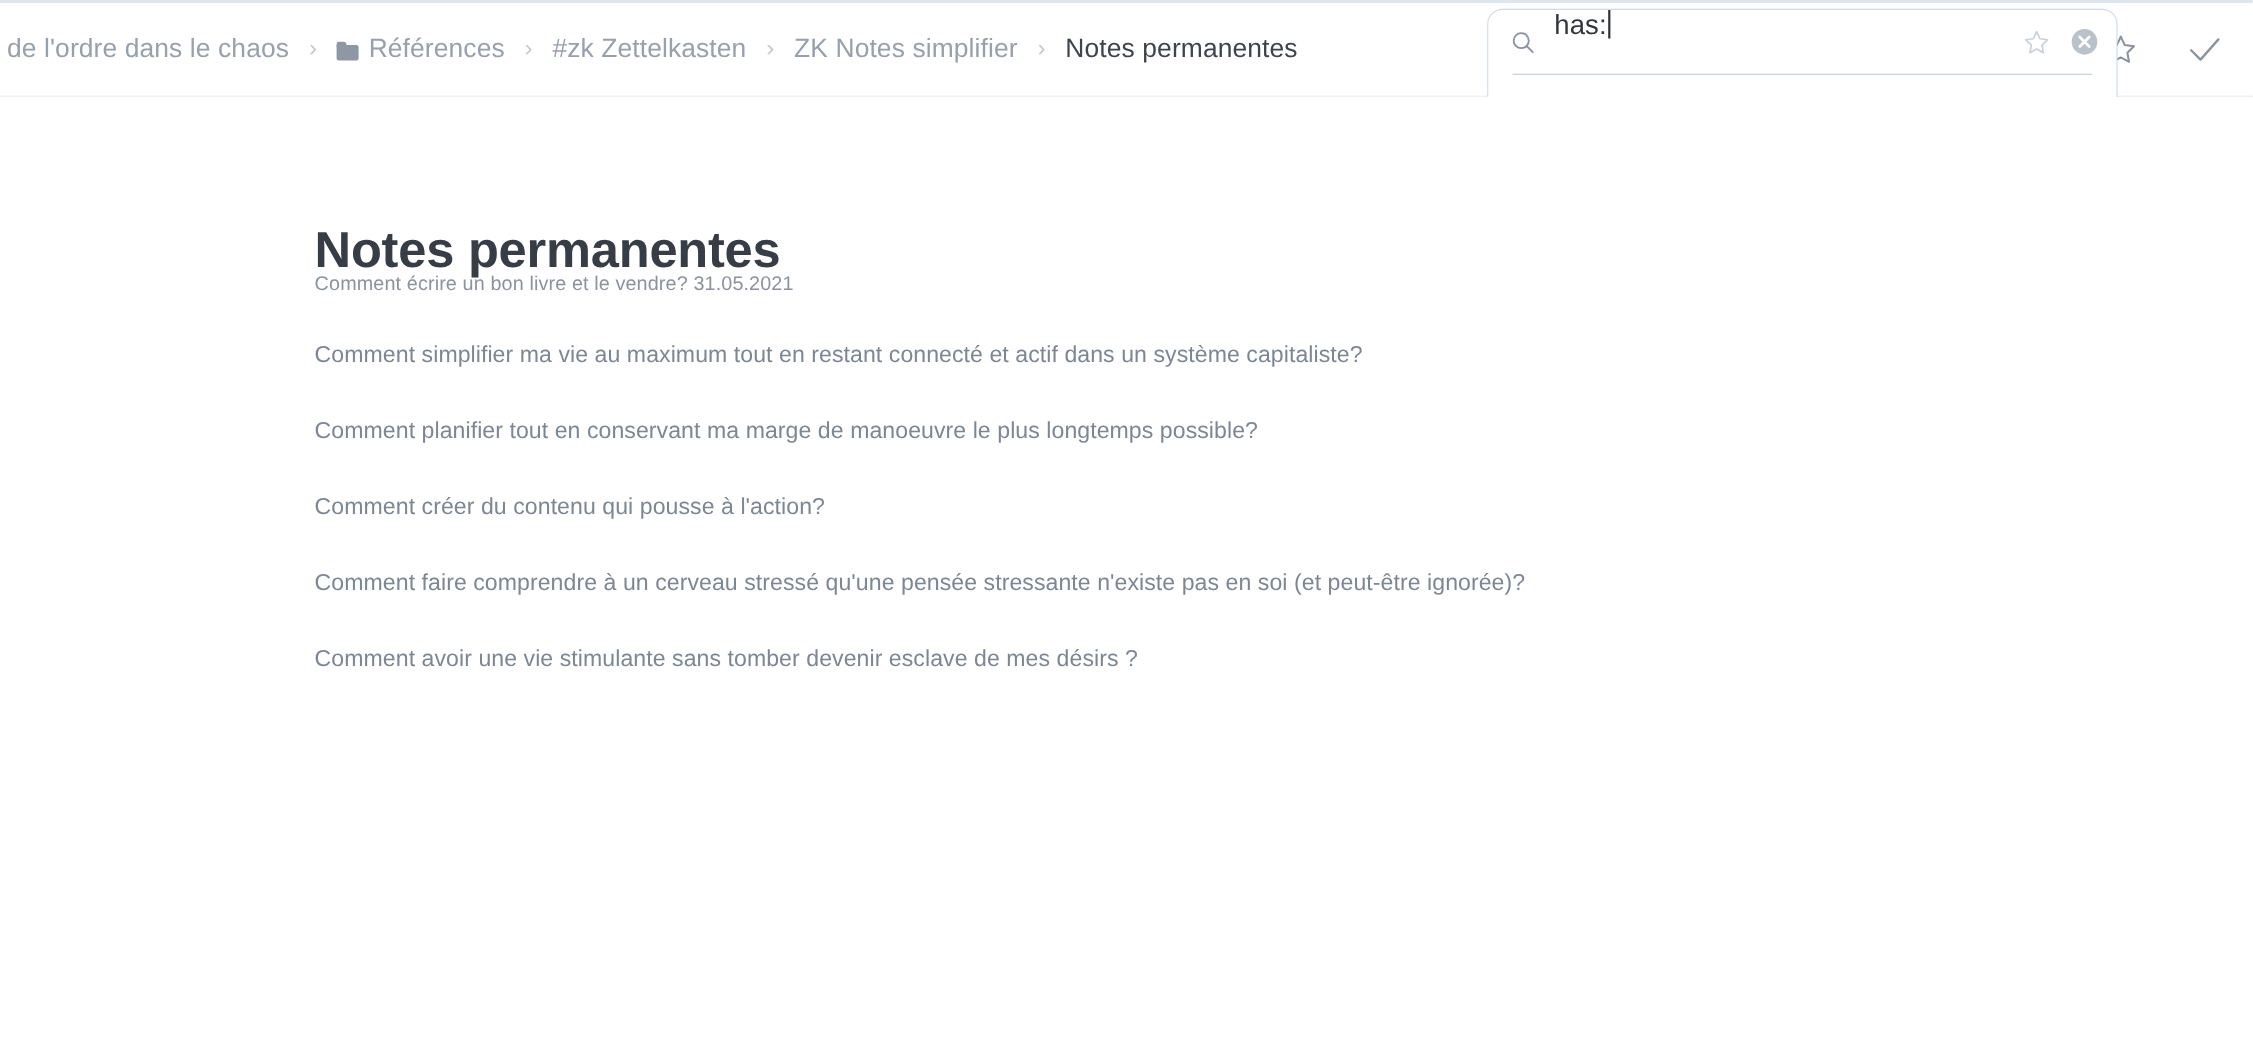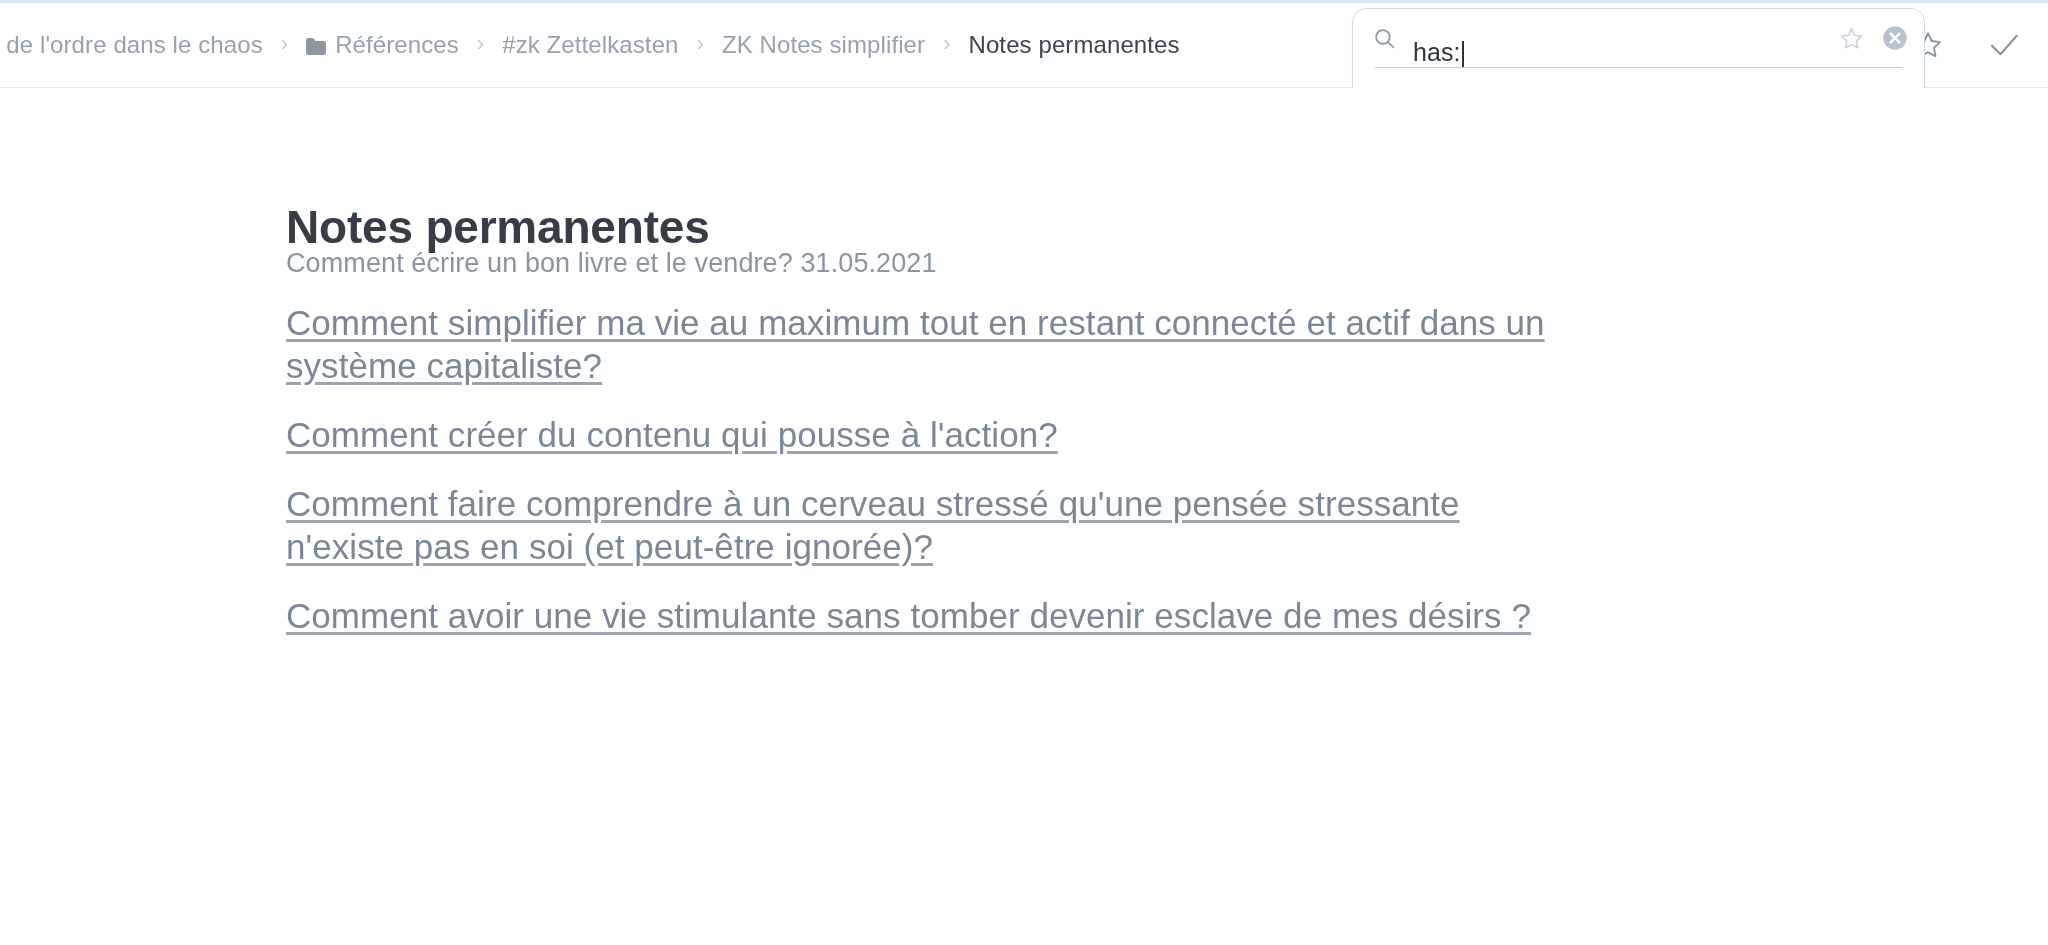--- a/index.html
+++ b/index.html
@@ -127,21 +127,21 @@
     box-sizing: border-box;
   }
   #search-icon-wrap {
     width: 26px; height: 26px;
     display: flex; align-items: center; justify-content: center;
     flex: 0 0 auto;
   }
   #search-input-box {
     flex: 1 1 auto;
     display: flex;
-    align-items: flex-end;
+    align-items: flex-start;
     padding-left: 16px;
     height: 100%;
   }
   #search-text {
     font-size: 25px;
     color: #31363d;
     letter-spacing: 0.1px;
   }
   #caret {
     display: inline-block;
@@ -202,36 +202,35 @@
     top: 81px;
     font-size: 46px;
     font-weight: bold;
     color: #373d46;
     letter-spacing: -0.2px;
   }
   #page-subtitle {
     position: absolute;
     left: 286px;
     top: 160px;
-    font-size: 27px;
+    font-size: 18px;
     color: #8a939f;
     letter-spacing: 0.1px;
   }
   #note-links {
     position: absolute;
     left: 286px;
     top: 213px;
     width: 1300px;
   }
   .note-link {
     display: block;
-    font-size: 35px;
+    font-size: 21px;
     line-height: 43px;
     color: #7c8795;
-    text-decoration: underline;
     text-decoration-color: #9aa4b1;
     text-underline-offset: 4px;
     margin-bottom: 26px;
     cursor: pointer;
     letter-spacing: 0.05px;
   }
 </style>
 </head>
 <body>
 
@@ -369,17 +368,18 @@
 </div>
 
 <div id="content">
 
   <h1 id="page-title">Notes permanentes</h1>
 
   <div id="page-subtitle">Comment écrire un bon livre et le vendre? 31.05.2021</div>
 
   <div id="note-links">
     <a class="note-link">Comment simplifier ma vie au maximum tout en restant connecté et actif dans un système capitaliste?</a>
+    <a class="note-link">Comment planifier tout en conservant ma marge de manoeuvre le plus longtemps possible?</a>
     <a class="note-link">Comment créer du contenu qui pousse à l'action?</a>
     <a class="note-link">Comment faire comprendre à un cerveau stressé qu'une pensée stressante n'existe pas en soi (et peut-être ignorée)?</a>
     <a class="note-link">Comment avoir une vie stimulante sans tomber devenir esclave de mes désirs ?</a>
   </div>
 </div>
 
 </body></html>

